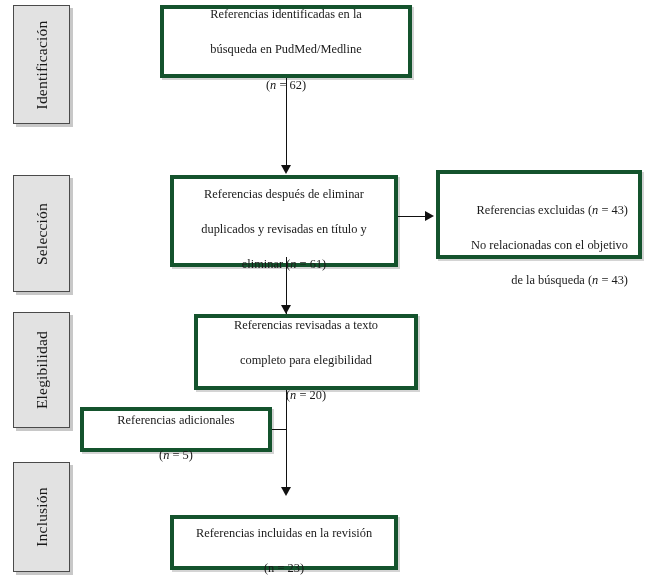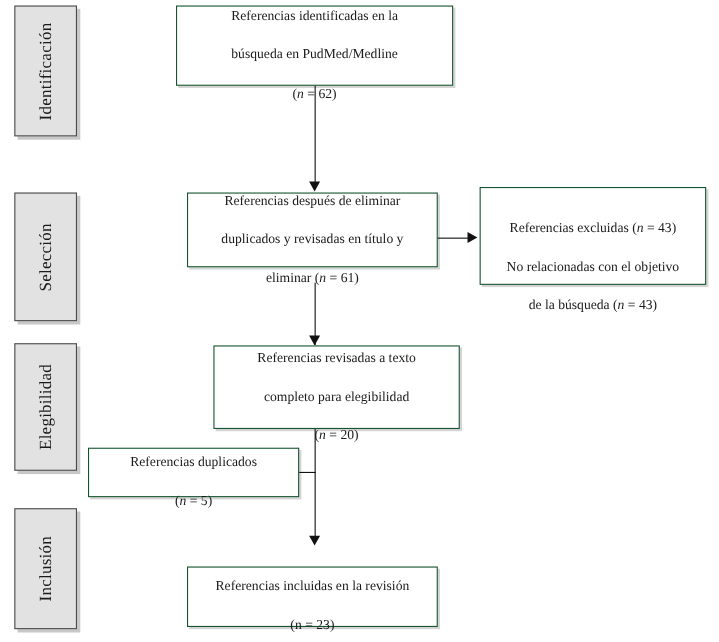--- a/index.html
+++ b/index.html
@@ -17,38 +17,38 @@
     width: 654px;
     height: 584px;
     background: #ffffff;
     overflow: hidden;
   }
 
   
   .box {
     position: absolute;
     box-sizing: border-box;
-    border: 1px solid #14532d;
+    border: 4px solid #14532d;
     background: #ffffff;
     box-shadow: 2px 2px 0 0 #d4d4d4;
   }
   .box-text {
     position: absolute;
     left: 0;
     right: 0;
     top: 50%;
     transform: translateY(-50%);
     padding: 0 8px;
     text-align: center;
     font-size: 12.4px;
     line-height: 1.42;
     white-space: pre-line;
   }
   .box.align-left .box-text {
-    text-align: center;
+    text-align: right;
     padding: 0 10px;
     top: 10px;
     transform: none;
   }
 
   
   .stage {
     position: absolute;
     box-sizing: border-box;
     border: 1px solid #4a4a4a;
@@ -128,21 +128,21 @@
     <div class="box-text">
       <span>Referencias identificadas en la</span><br>
       <span>búsqueda en PudMed/Medline</span><br>
       <span><span>(</span><span class="ital">n</span><span> = </span><span>62</span><span>)</span></span>
     </div>
   </div>
 
   <div class="vline" style="left:286px; top:78px; height:88px;"></div>
   <div class="arrow-down" style="left:280.5px; top:165px;"></div>
 
-  <div class="box" style="left:170px; top:175px; width:228px; height:68px;">
+  <div class="box" style="left:170px; top:175px; width:228px; height:92px;">
     <div class="box-text">
       <span>Referencias después de eliminar</span><br>
       <span>duplicados y revisadas en título y</span><br>
       <span><span>eliminar (</span><span class="ital">n</span><span> = </span><span>61</span><span>)</span></span>
     </div>
   </div>
 
   <div class="hline" style="left:398px; top:216px; width:28px;"></div>
   <div class="arrow-right" style="left:425px; top:210.5px;"></div>
 
@@ -160,21 +160,21 @@
   <div class="box" style="left:174px; top:314px; width:224px; height:76px;margin-left:20px;">
     <div class="box-text">
       <span>Referencias revisadas a texto</span><br>
       <span>completo para elegibilidad</span><br>
       <span><span>(</span><span class="ital">n</span><span> = </span><span>20</span><span>)</span></span>
     </div>
   </div>
 
   <div class="box" style="left:80px; top:407px; width:192px; height:45px;">
     <div class="box-text">
-      <span>Referencias duplicados</span><br>
+      <span>Referencias adicionales</span><br>
       <span><span>(</span><span class="ital">n</span><span> = </span><span>5</span><span>)</span></span>
     </div>
   </div>
 
   <div class="elbow" style="left:272px; top:429px; width:15px;"></div>
 
   <div class="vline" style="left:286px; top:390px; height:98px;"></div>
   <div class="arrow-down" style="left:280.5px; top:487px;"></div>
 
   <div class="box" style="left:170px; top:515px; width:228px; height:55px;">

